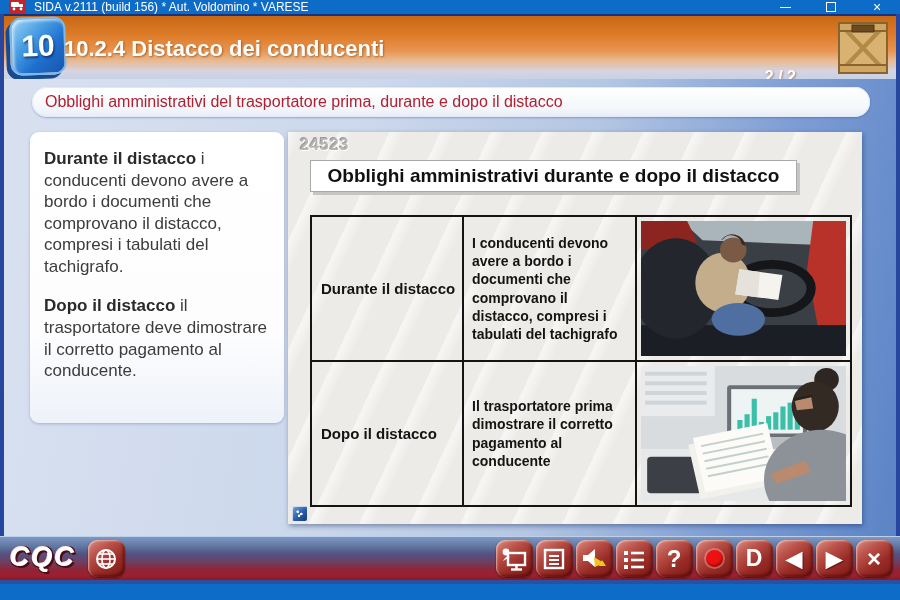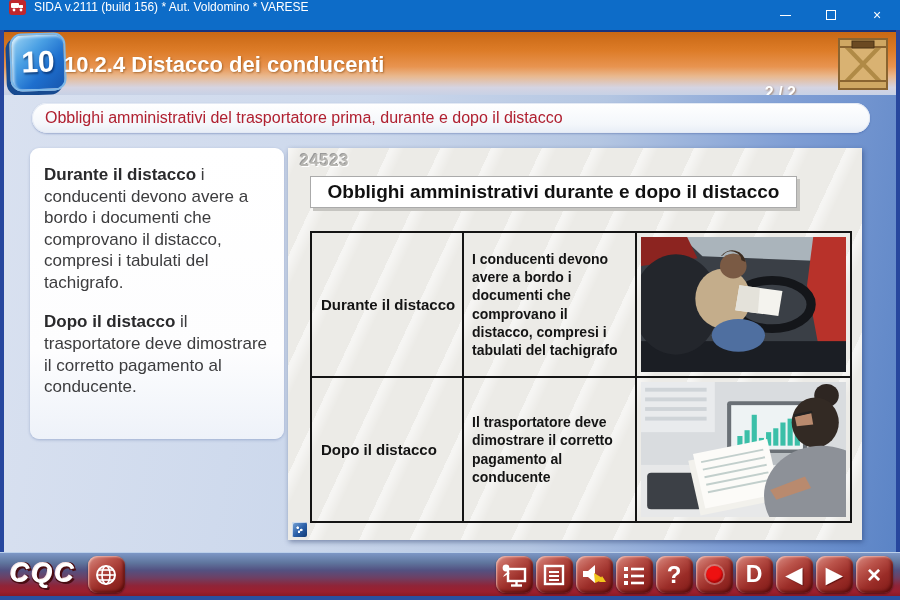--- a/index.html
+++ b/index.html
@@ -1,19 +1,19 @@
 <!DOCTYPE html>
 <html><head>
 <meta charset="utf-8">
 <style>
   * { margin:0; padding:0; box-sizing:border-box; }
   html,body { width:900px; height:600px; overflow:hidden; font-family:"Liberation Sans",sans-serif; background:#0d6cc8; }
 
   
-  .titlebar { height:30px; background:#0d6cc8; display:flex; align-items:flex-start; color:#fff; font-size:12px; }
+  .titlebar { height:14px; background:#0d6cc8; display:flex; align-items:flex-end; color:#fff; font-size:12px; }
   .app-icon { width:17px; height:15px; margin:0 8px 0 9px; background:#c0272d; border-radius:3px; display:flex; align-items:center; justify-content:center; }
   .win-controls { margin-left:auto; display:flex; height:100%; }
   .win-btn { width:46px; height:100%; display:flex; align-items:center; justify-content:center; color:#fff; font-size:14px; }
   .max-box { width:10px; height:10px; border:1px solid #fff; display:inline-block; }
   .min-bar { width:11px; height:1px; background:#fff; display:inline-block; }
 
   
   .frame { border-left:4px solid #27479e; border-right:4px solid #27479e; }
 
   
@@ -154,21 +154,21 @@
               <circle cx="90" cy="30" r="13" fill="#7a5a44"></circle>
               <path d="M78 20 a13 13 0 0 1 24 6 l-4 -2 a10 10 0 0 0 -18 -5 z" fill="#3c2c20"></path>
               <ellipse cx="95" cy="102" rx="26" ry="17" fill="#4f6fa0"></ellipse>
               <polygon points="96,50 138,56 134,82 92,76" fill="#f4f3ee"></polygon>
               <polygon points="96,50 116,53 114,79 92,76" fill="#e4e2da"></polygon>
             </svg>
           </td>
         </tr>
         <tr>
           <td class="cell-label">Dopo il distacco</td>
-          <td class="cell-text">Il trasportatore deve dimostrare il corretto pagamento al conducente</td>
+          <td class="cell-text">Il trasportatore prima dimostrare il corretto pagamento al conducente</td>
           <td class="cell-photo">
             <svg viewBox="0 0 200 140" preserveAspectRatio="none">
               <rect width="200" height="140" fill="#d9dcdf"></rect>
               <rect x="0" y="0" width="72" height="52" fill="#e9ebed"></rect>
               <rect x="4" y="6" width="60" height="4" fill="#cfd4d8"></rect>
                   <rect x="4" y="16" width="60" height="4" fill="#cfd4d8"></rect>
                   <rect x="4" y="26" width="60" height="4" fill="#cfd4d8"></rect>
                   <rect x="4" y="36" width="60" height="4" fill="#cfd4d8"></rect>
               <rect x="84" y="20" width="78" height="54" rx="3" fill="#6a7076"></rect>
               <rect x="88" y="24" width="70" height="46" fill="#eef3f4"></rect>

